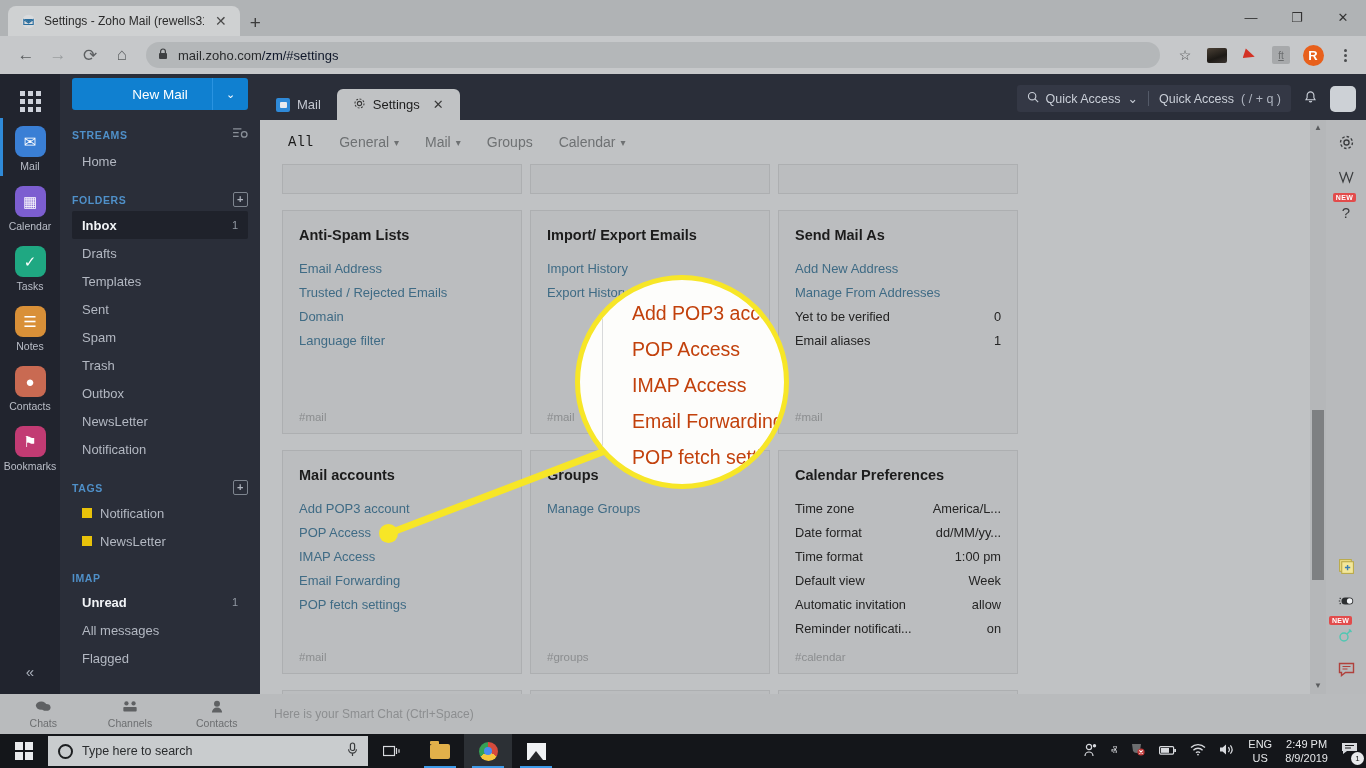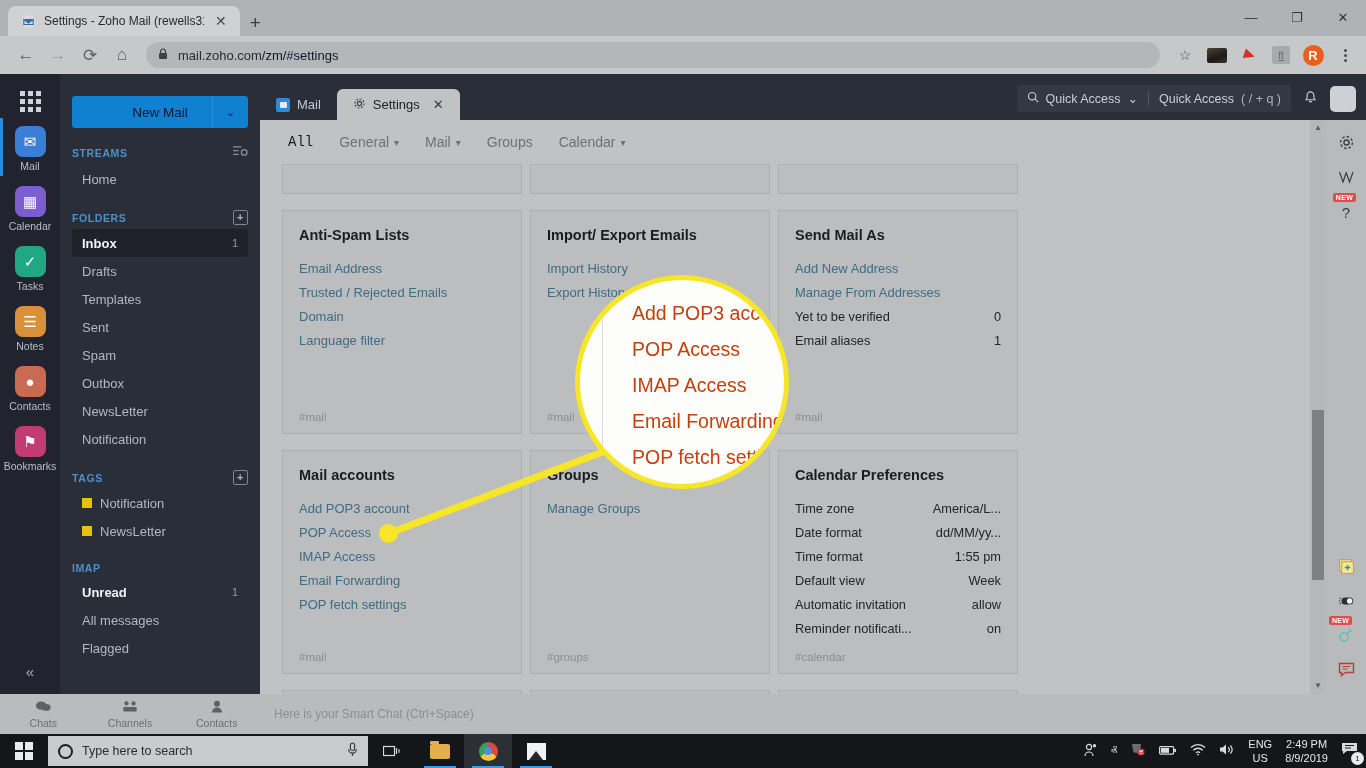--- a/index.html
+++ b/index.html
@@ -85,21 +85,21 @@
   }
   .rail-item .lbl { font-size: 10.5px; color: #b9bdc7; margin-top: 3px; }
   .rail-collapse { margin-top: auto; margin-bottom: 14px; color: #aab0bb; font-size: 15px; }
 
   
   .folders {
     position: absolute; left: 60px; top: 0; width: 200px; height: 620px;
     background: #2a2e39; padding: 0 12px;
   }
   .newmail {
-    margin: 22px 0 0 0; height: 32px; background: #1080d0; border-radius: 3px; color: #0f172a;
+    margin: 4px 0 0 0; height: 32px; background: #1080d0; border-radius: 3px; color: #ffffff;
     display: flex; align-items: center; justify-content: center; position: relative; font-size: 13.5px;
   }
   .newmail .caret { position: absolute; right: 0; top: 0; bottom: 0; width: 36px;
     border-left: 1px solid #2a93e0; display: flex; align-items: center; justify-content: center; font-size: 11px; }
   .sec-head {
     display: flex; align-items: center; justify-content: space-between;
     margin: 17px 0 4px 0; font-size: 10.5px; letter-spacing: .6px; color: #4f90c9; font-weight: bold;
   }
   .sec-head .act { color: #8a9099; font-size: 12px; }
   .plusbox {
@@ -383,20 +383,23 @@
       <div class="frow">
         <span>Templates</span>
       </div>
       <div class="frow">
         <span>Sent</span>
       </div>
       <div class="frow">
         <span>Spam</span>
       </div>
       <div class="frow">
+        <span>Trash</span>
+      </div>
+      <div class="frow">
         <span>Outbox</span>
       </div>
       <div class="frow">
         <span>NewsLetter</span>
       </div>
       <div class="frow">
         <span>Notification</span>
       </div>
 
       <div class="sec-head">
@@ -547,21 +550,21 @@
             <div class="c-kv">
               <span class="k">Time zone</span>
               <span>America/L...</span>
             </div>
             <div class="c-kv">
               <span class="k">Date format</span>
               <span>dd/MM/yy...</span>
             </div>
             <div class="c-kv">
               <span class="k">Time format</span>
-              <span>1:55 pm</span>
+              <span>1:00 pm</span>
             </div>
             <div class="c-kv">
               <span class="k">Default view</span>
               <span>Week</span>
             </div>
             <div class="c-kv">
               <span class="k">Automatic invitation</span>
               <span>allow</span>
             </div>
             <div class="c-kv">

